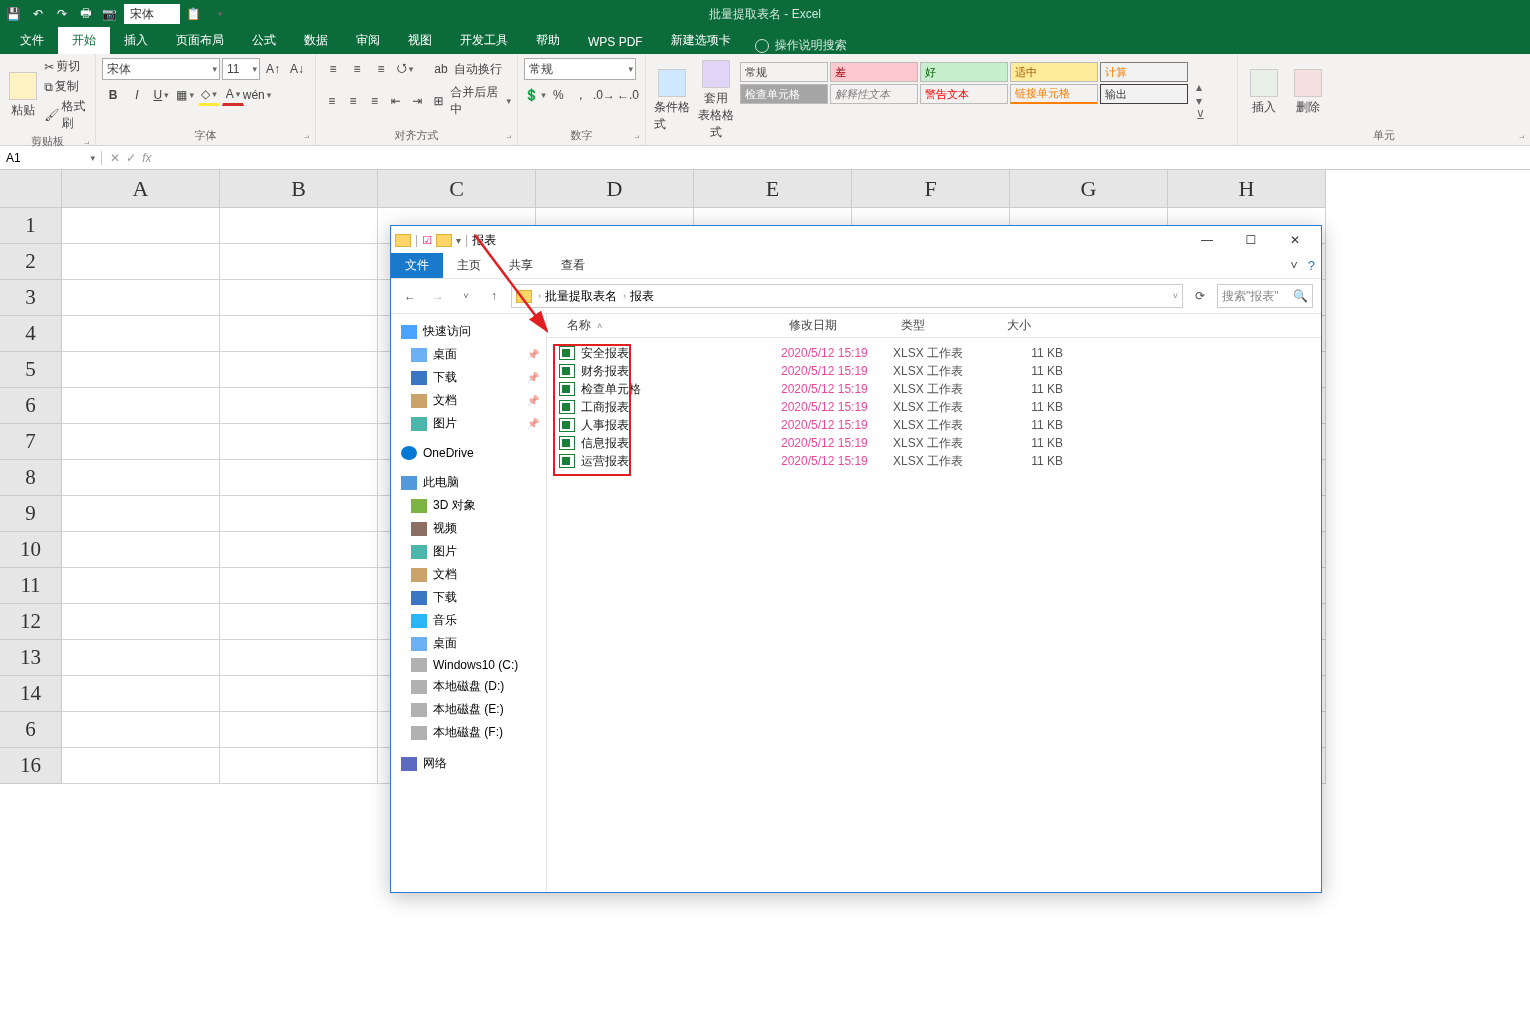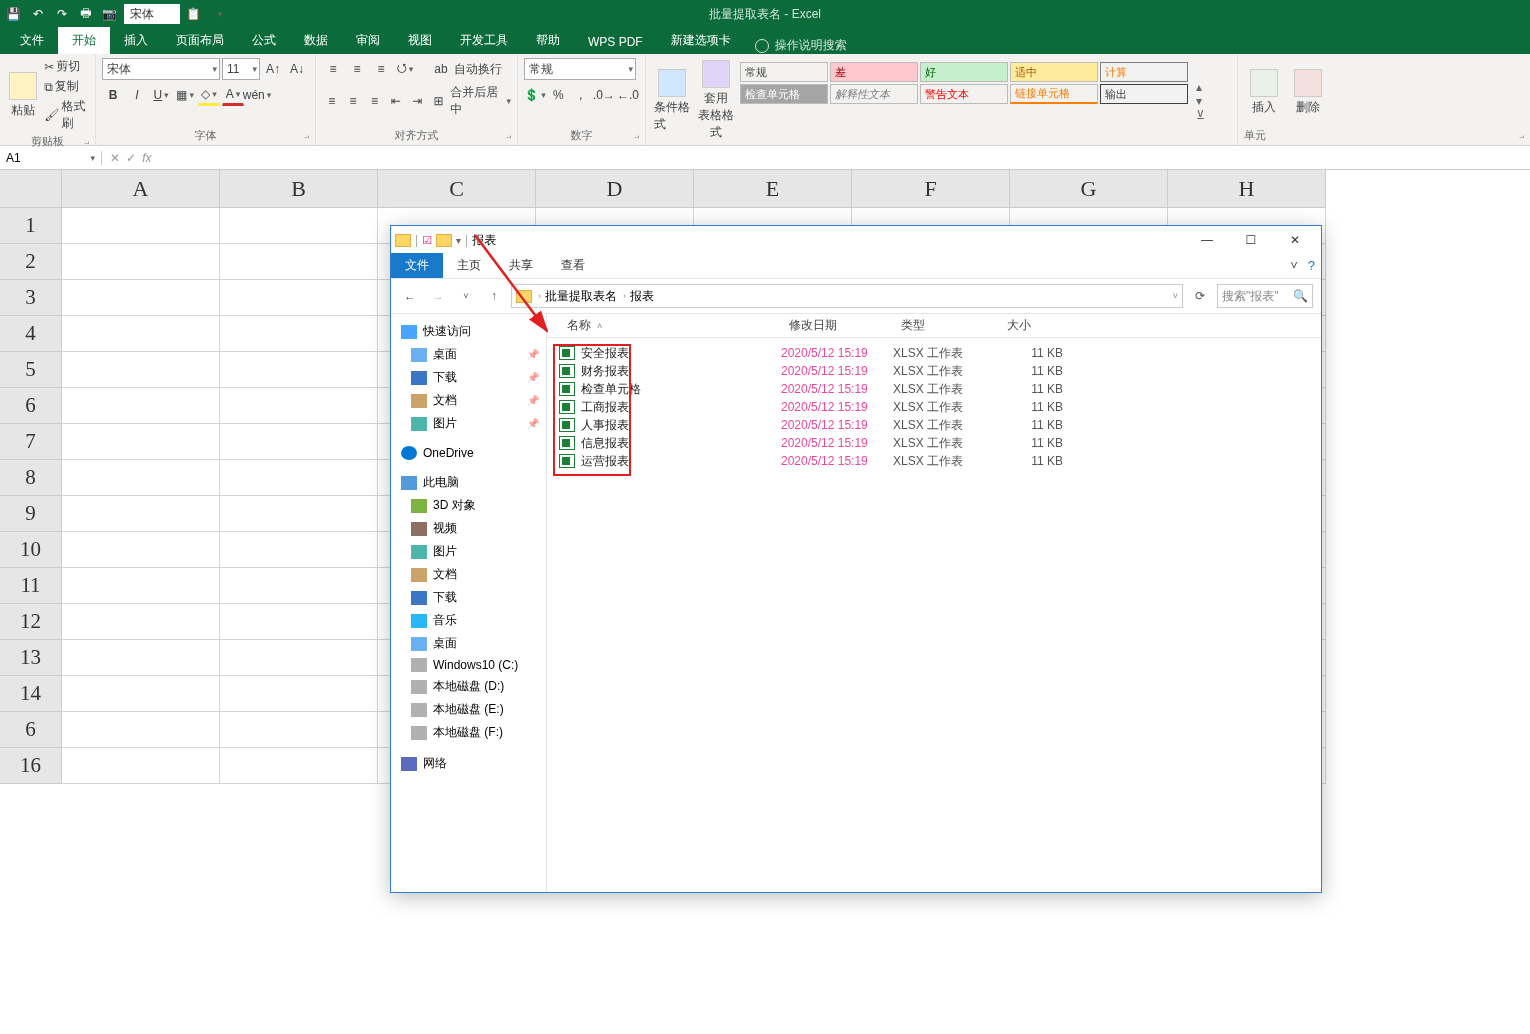--- a/index.html
+++ b/index.html
@@ -267,21 +267,21 @@
     <div class="rcontent">
       <div class="big-btn">
         <div class="big-icon" style="background:#e8f0e8"></div>
         <span>插入</span>
       </div>
       <div class="big-btn">
         <div class="big-icon" style="background:#f5e0e0"></div>
         <span>删除</span>
       </div>
     </div>
-    <div class="rgroup-label" style="text-align:left">单元</div>
+    <div class="rgroup-label" style="text-align:center">单元</div>
   </div>
 </div>
 
 <div class="formula-bar">
   <div class="name-box">
       <span>A1</span>
       <span class="chev">▾</span>
     </div>
   <div class="fx-btns">
     <span>✕</span>

